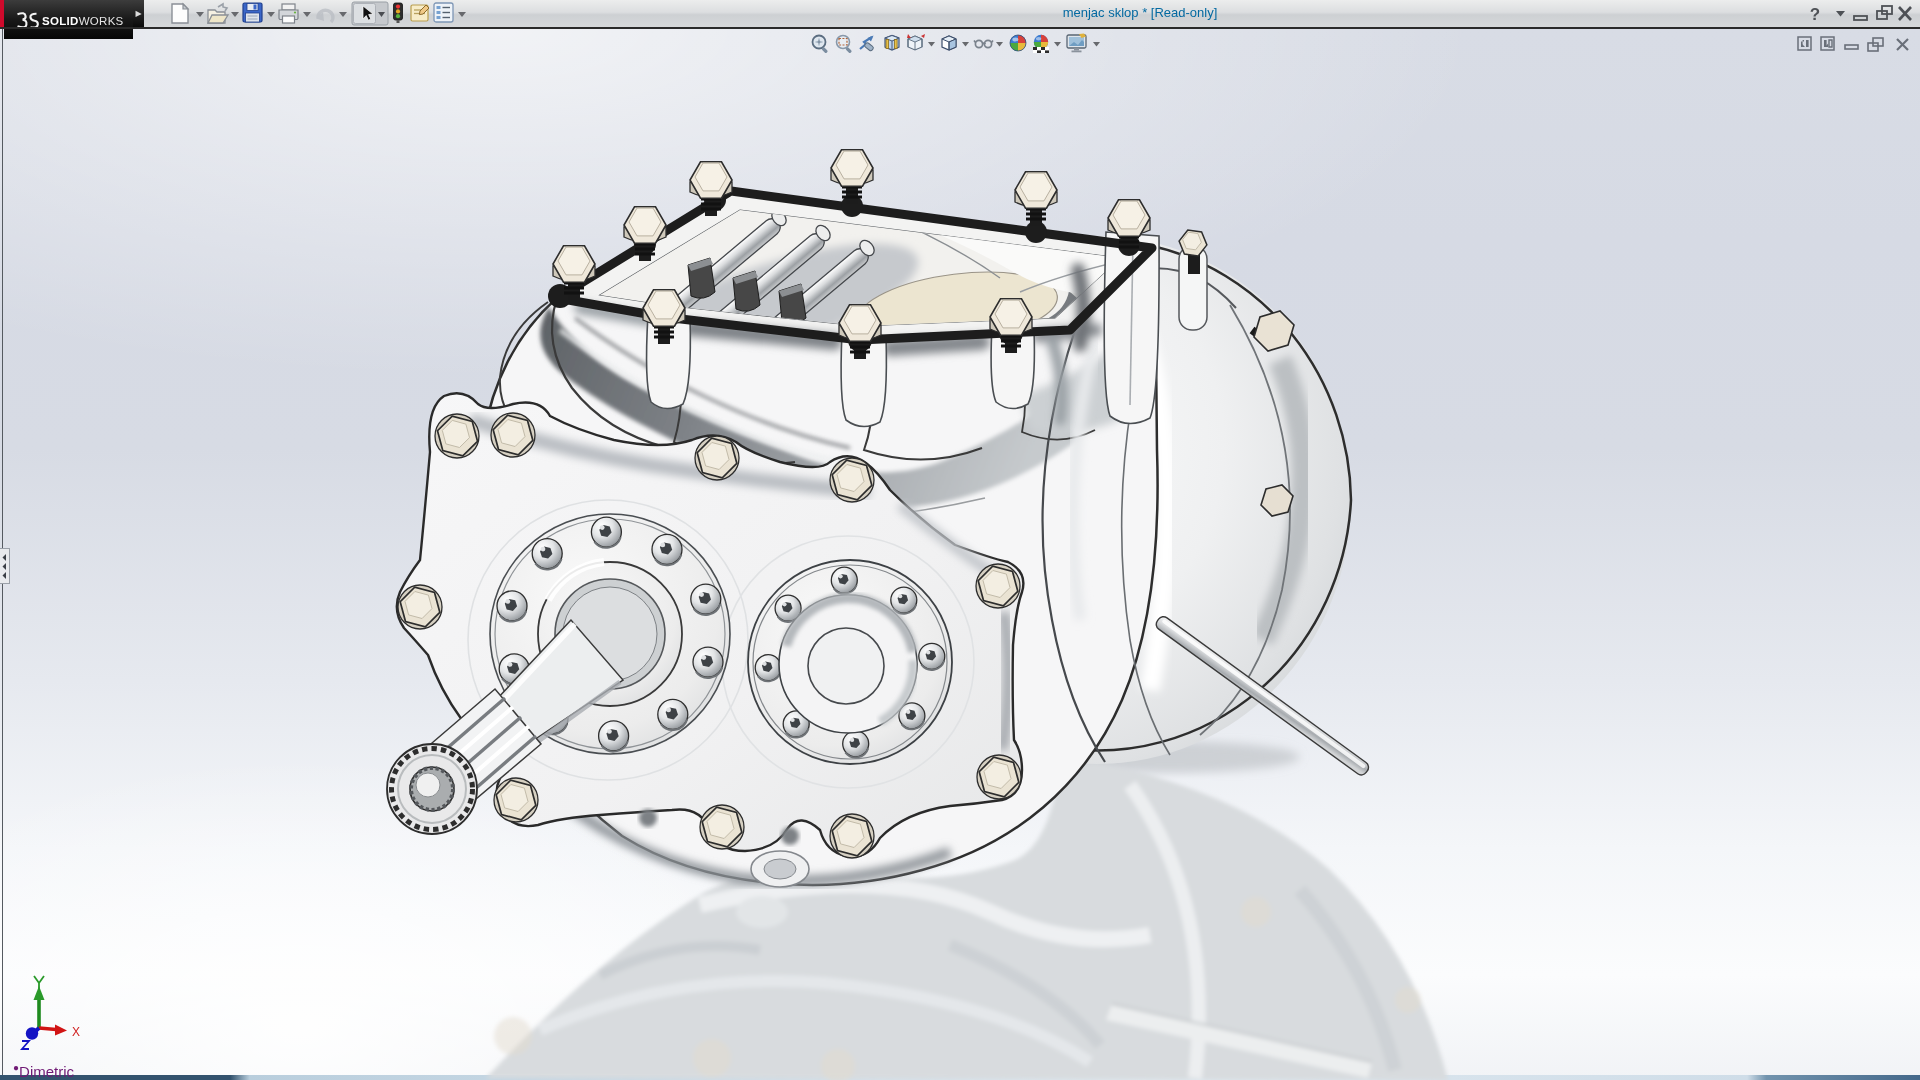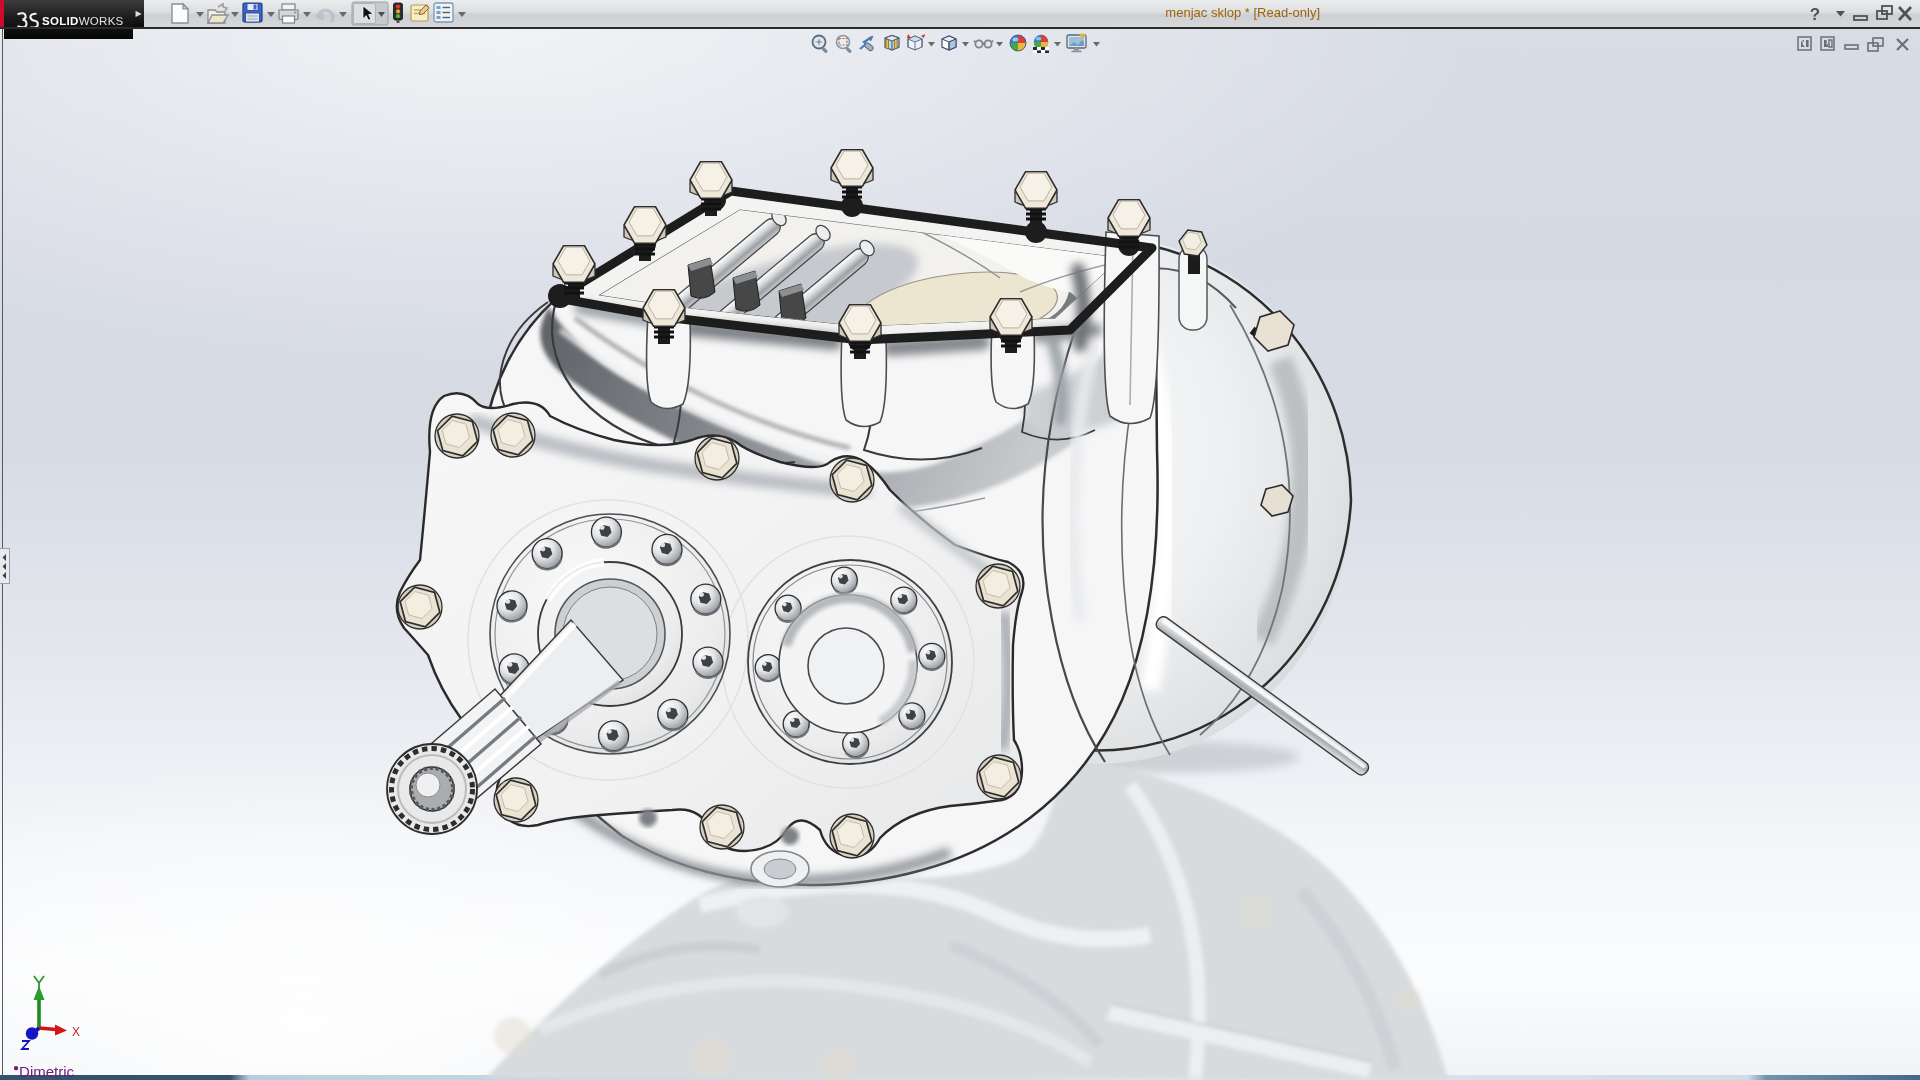--- a/index.html
+++ b/index.html
@@ -7,21 +7,21 @@
   #titlebar{position:absolute;left:0;top:0;width:1920px;height:27px;
     background:linear-gradient(180deg,#eceded 0%,#dcdee0 45%,#cdd0d3 55%,#d6d8da 100%);}
   #redstrip{position:absolute;left:0;top:0;width:4px;height:27px;background:#cf0a2c;}
   #swlogo{position:absolute;left:4px;top:0;width:129px;height:39px;
     background:linear-gradient(180deg,#3c3c3c 0%,#191919 50%,#060606 100%);
     color:#fff;display:flex;align-items:center;}
   #swtab{position:absolute;left:133px;top:0;width:11px;height:27px;
     background:linear-gradient(180deg,#3c3c3c,#0a0a0a);color:#dcdcdc;font-size:8px;
     display:flex;align-items:center;justify-content:center;}
   #titletext{position:absolute;left:960px;top:0;width:360px;height:27px;line-height:26px;
-    text-align:right;font-size:13px;color:#a16207;}
+    text-align:center;font-size:13px;color:#0369a1;}
   #tbsep{position:absolute;left:0;top:27px;width:1920px;height:2px;background:#2a2a2a;}
   #viewport{position:absolute;left:0;top:29px;width:1920px;height:1051px;
     background:
      radial-gradient(ellipse 760px 420px at 300px 1000px, rgba(255,255,255,0.9) 0%, rgba(255,255,255,0) 65%),
      radial-gradient(ellipse 1400px 500px at 500px 0px, rgba(255,255,255,0.65) 0%, rgba(255,255,255,0) 70%),
      linear-gradient(180deg,#d8dce5 0%,#d6dae4 20%,#d7dbe4 40%,#e6e9ef 62%,#f4f6f9 78%,#fbfcfd 90%,#f1f3f6 100%);}
   #vpleftline{position:absolute;left:2px;top:29px;width:1px;height:1046px;background:#555a60;}
   #vpbottom{position:absolute;left:0;top:1075px;width:1920px;height:5px;
     background:linear-gradient(90deg,#33536e 0%,#33536e 12%,#b9cedd 13%,#dfe9f0 60%,#cfdde8 91%,#7193ad 92%,#44688a 100%);}
   #dimetric{position:absolute;left:13px;top:1062px;font-size:15px;color:#701a75;}

